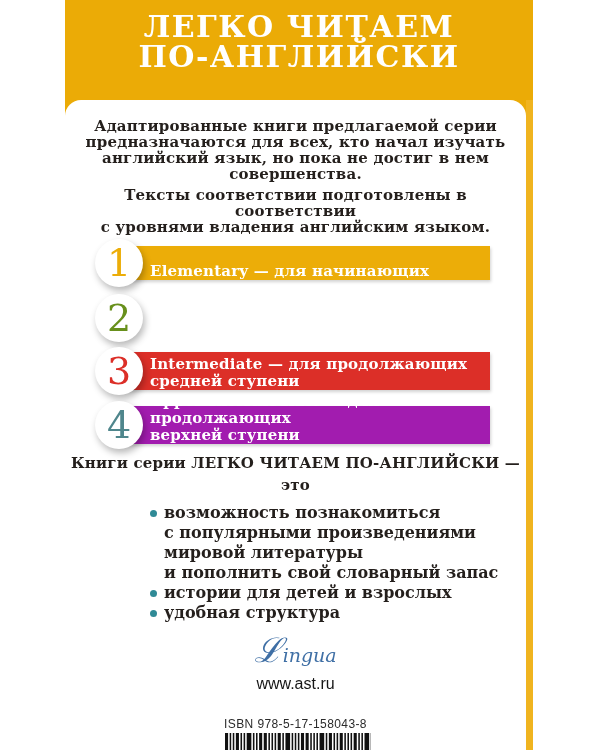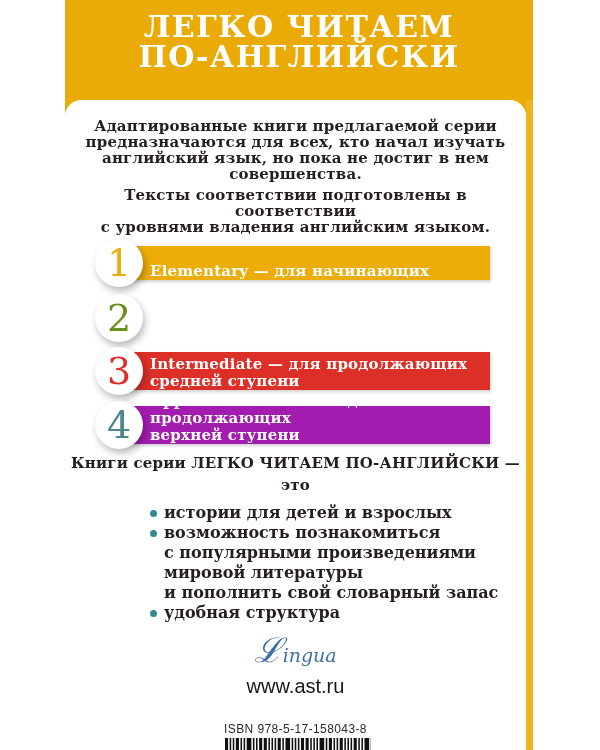--- a/index.html
+++ b/index.html
@@ -38,21 +38,21 @@
             font-weight:700;font-size:16px;line-height:20px;}
   .f-line{padding-left:14px;position:relative;}
   .f-line.first::before{content:"";position:absolute;left:0;top:7px;width:7px;height:7px;
             border-radius:50%;background:var(--bullet,#2F8A96);}
   
   .logo{margin-top:5px;height:44px;text-align:center;color:var(--logo-blue,#3F6FA5);
         font-style:italic;}
   .logo-initial{font-size:34px;line-height:44px;font-family:"DejaVu Serif",serif;}
   .logo-rest{font-size:19px;font-family:"DejaVu Serif",serif;}
   .website{margin-top:3px;text-align:center;color:#161616;
-           font-family:"Liberation Sans","DejaVu Sans",sans-serif;font-size:20px;}
+           font-family:"Liberation Sans","DejaVu Sans",sans-serif;font-size:16px;}
   .isbn{margin-top:24px;text-align:center;color:#2b2b2b;
         font-family:"Liberation Sans","DejaVu Sans",sans-serif;font-size:12px;letter-spacing:.4px;}
   .barcode{margin-top:2px;text-align:center;}
   .barcode svg{display:block;margin:0 auto;}
 </style>
 </head>
 <body>
 
 <div class="page">
 
@@ -110,27 +110,27 @@
         <div class="level-circle">
           <span class="level-num" style="color: rgb(79, 134, 140);">4</span>
         </div>
       </div>
     </div>
 
     <div class="series">Книги серии ЛЕГКО ЧИТАЕМ ПО-АНГЛИЙСКИ — это</div>
 
     <div class="features">
       <div class="feature-item">
-        <div class="f-line first">истории для детей и взрослых</div>
-      </div>
-      <div class="feature-item">
         <div class="f-line first">возможность познакомиться</div>
         <div class="f-line">с популярными произведениями</div>
         <div class="f-line">мировой литературы</div>
         <div class="f-line">и пополнить свой словарный запас</div>
+      </div>
+      <div class="feature-item">
+        <div class="f-line first">истории для детей и взрослых</div>
       </div>
       <div class="feature-item">
         <div class="f-line first">удобная структура</div>
       </div>
     </div>
 
     <div class="logo">
       <span class="logo-initial">ℒ</span><span class="logo-rest">ingua</span>
     </div>
 

